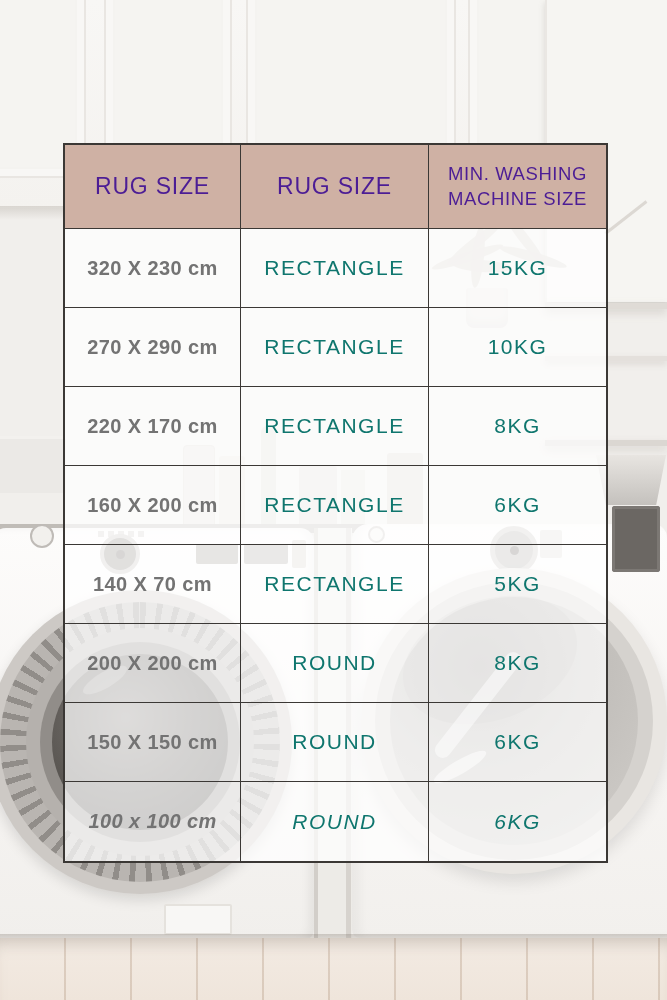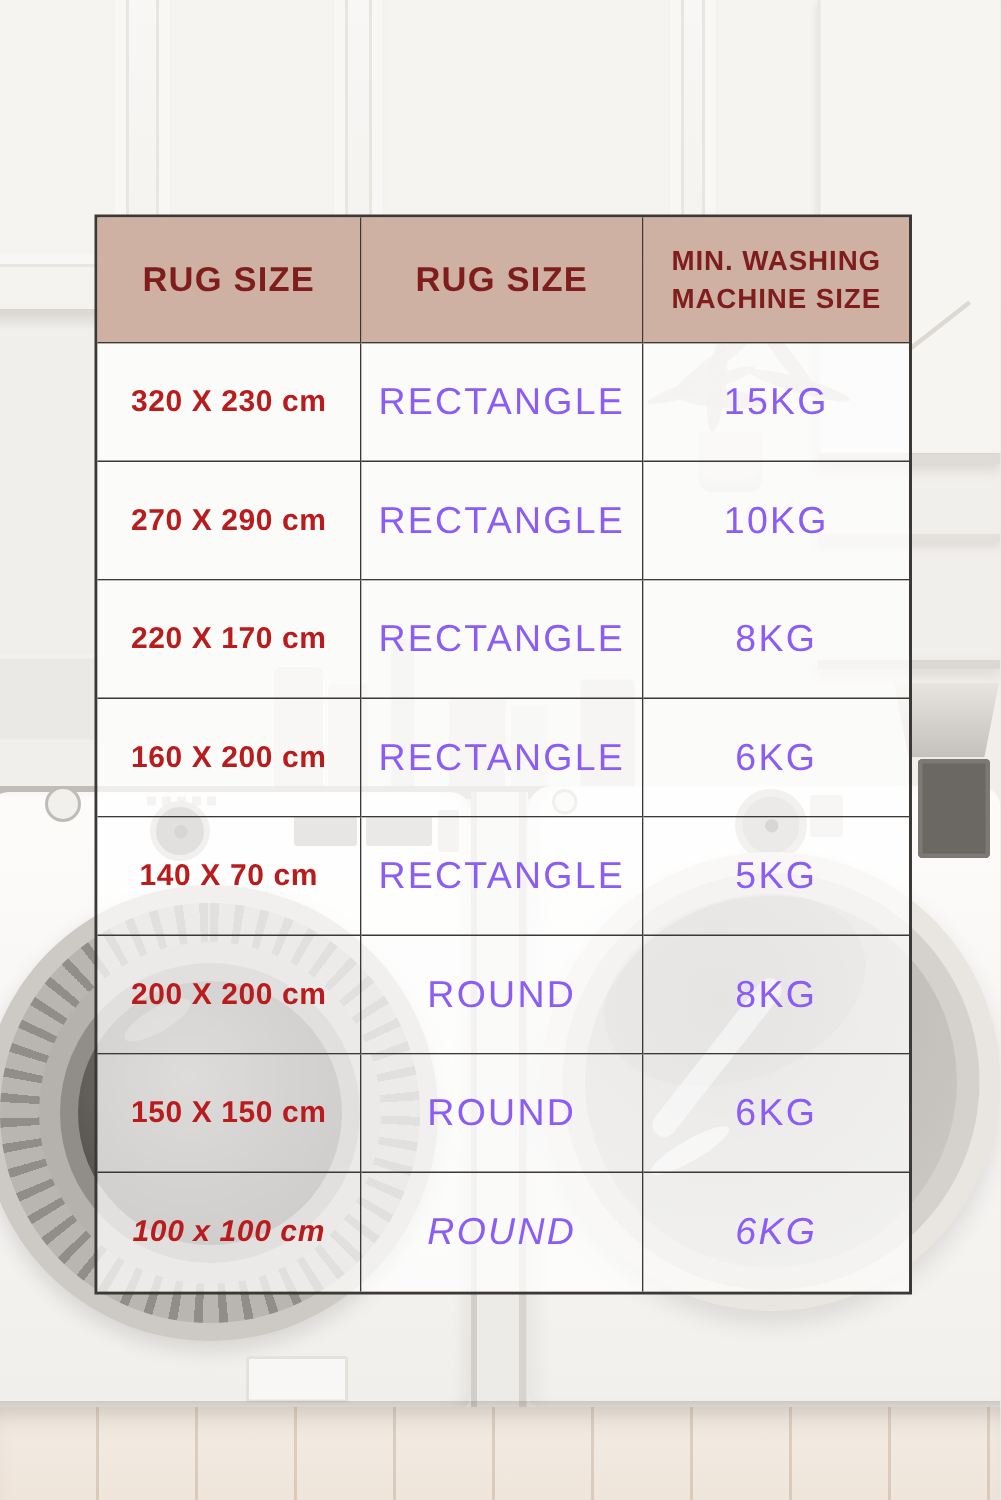--- a/index.html
+++ b/index.html
@@ -22,29 +22,29 @@
     position:absolute;left:63px;top:143px;z-index:10;
     display:grid;grid-template-columns:176px 188px 177px;
     grid-template-rows:84px repeat(8,79px);
     border:2px solid #3b3835;
   }
   .row{display:contents;}
   .cell{
     border-right:1.5px solid #3b3835;border-bottom:1.5px solid #3b3835;
     background:rgba(255,255,255,0.73);
     display:flex;align-items:center;justify-content:center;text-align:center;
-    font-size:25px;letter-spacing:1.5px;color:#8b5cf6;padding:0 6px;box-sizing:border-box;
+    font-size:21px;letter-spacing:1.5px;color:#0f766e;padding:0 6px;box-sizing:border-box;
   }
   .row .cell:nth-child(3){border-right:none;}
   .row:last-child .cell{border-bottom:none;font-style:italic;}
   .hcell{
-    background:#cfb1a4;color:#7f1d1d;font-weight:700;font-size:23px;letter-spacing:0.8px;
+    background:#cfb1a4;color:#4c1d95;font-weight:400;font-size:23px;letter-spacing:0.8px;
   }
   .hcell.small{font-size:18.5px;line-height:1.3;letter-spacing:0.6px;padding:12px 14px;}
-  .size{font-weight:800;font-size:20px;letter-spacing:0.4px;color:#b91c1c;}
+  .size{font-weight:800;font-size:20px;letter-spacing:0.4px;color:#737373;}
   
   .leaf{background:#d7d3cd;border-radius:50%;opacity:.9;}
   .circle{border-radius:50%;}
   .dot{position:absolute;left:50%;top:50%;width:9px;height:9px;margin:-4.5px 0 0 -4.5px;border-radius:50%;background:#6e6a66;}
 </style>
 </head>
 <body>
 
 <div class="stage">
 

